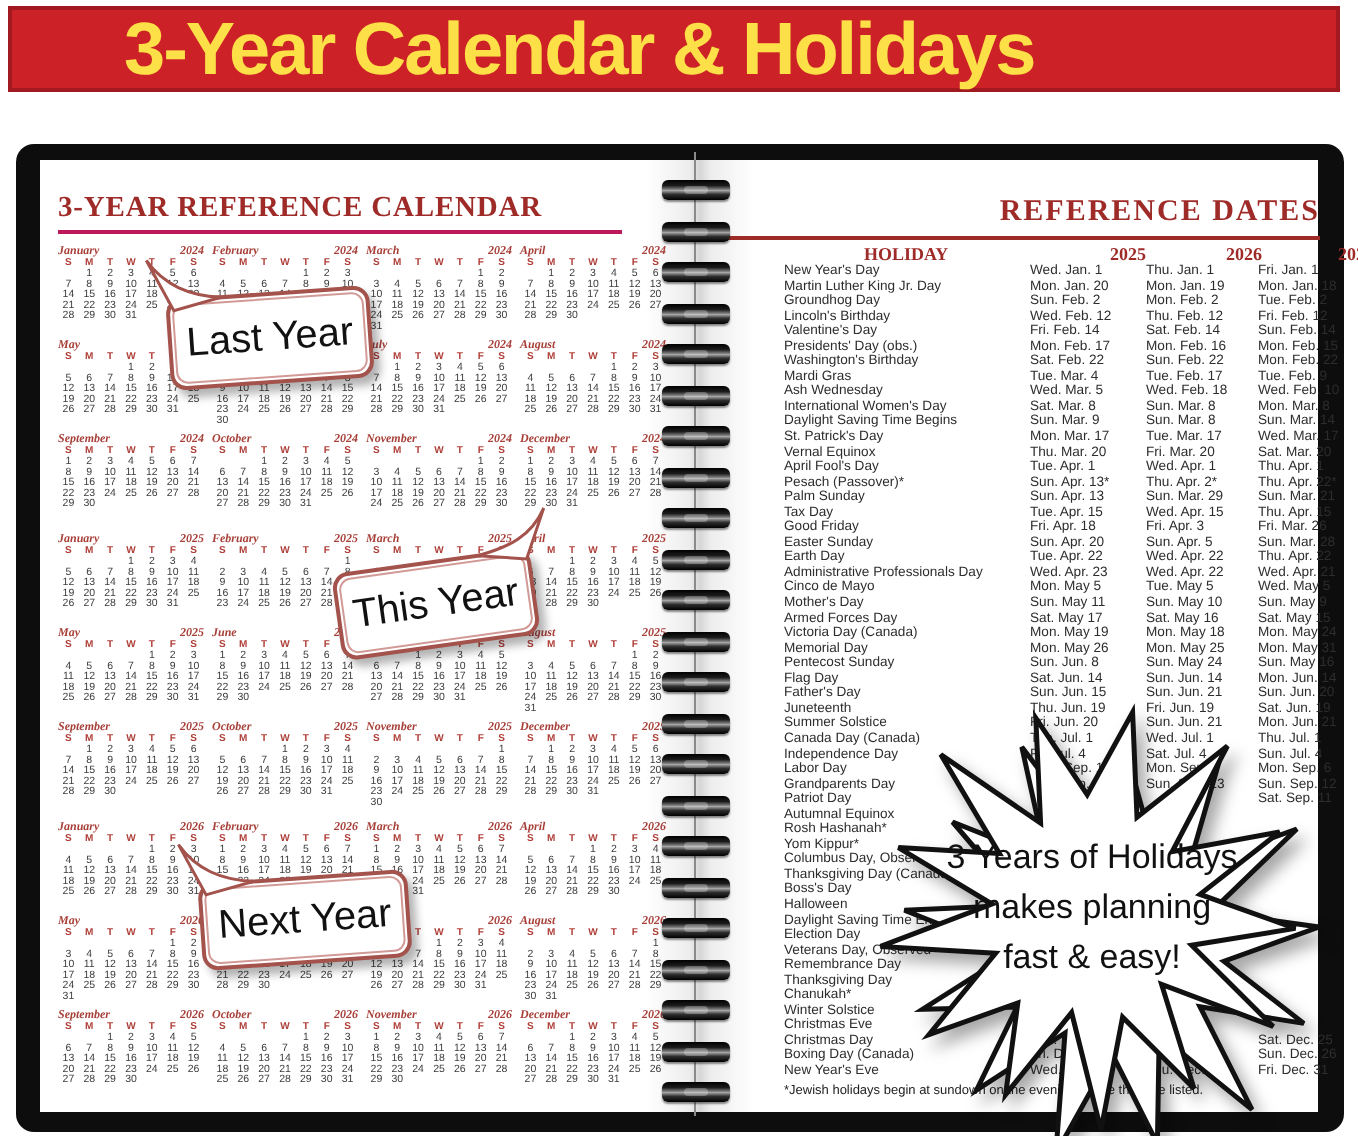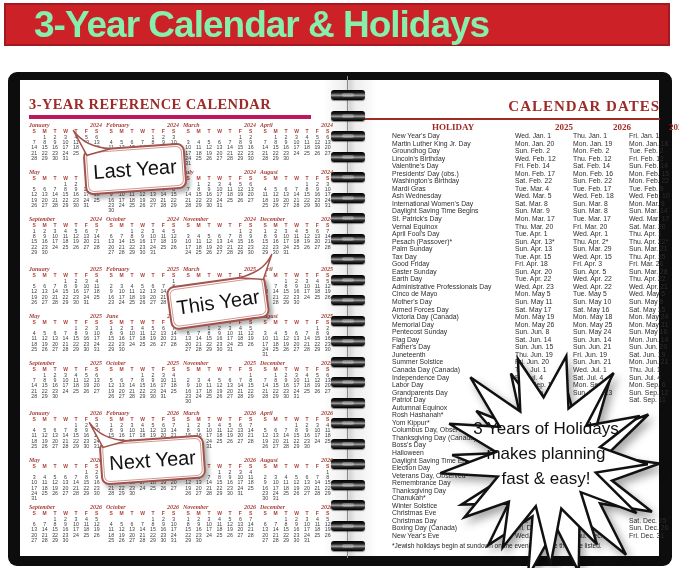--- a/index.html
+++ b/index.html
@@ -2,42 +2,42 @@
 <html><head>
 <meta charset="utf-8">
 <style>
   html,body{margin:0;padding:0;background:#fff;}
   .canvas{position:relative;width:679px;height:568px;background:#fff;overflow:hidden;
           font-family:"Liberation Sans",sans-serif;}
 
   
   .banner{position:absolute;left:4px;top:3px;width:666px;height:43px;background:#cd2128;
           border:2px solid #a21a20;box-sizing:border-box;display:flex;align-items:center;}
-  .banner-text{color:#86efac;font-weight:bold;font-size:37px;letter-spacing:-1px;padding-left:28px;
-               font-family:"Liberation Sans",sans-serif;white-space:nowrap;}
+  .banner-text{color:#fde047;font-weight:bold;font-size:37px;letter-spacing:-1px;padding-left:8px;
+               font-family:"Liberation Sans",sans-serif;white-space:nowrap;margin-left:48px;}
 
   
   .book{position:absolute;left:8px;top:72px;width:664px;height:494px;background:#0d0d0d;border-radius:9px;}
   .pages{position:absolute;left:12px;top:8px;right:13px;bottom:10px;background:#fff;}
   .gutter-shade{position:absolute;left:303px;top:0;width:54px;height:100%;
     background:linear-gradient(90deg,rgba(0,0,0,0) 0%,rgba(0,0,0,.07) 40%,rgba(0,0,0,.16) 50%,rgba(0,0,0,.07) 60%,rgba(0,0,0,0) 100%);}
   .spine-line{position:absolute;left:327px;top:-4px;width:1px;height:482px;background:#8a8a8a;}
 
   
   .spine{position:absolute;left:311px;top:10px;width:34px;height:466px;z-index:20;}
   .loop{position:absolute;left:0;width:34px;height:10px;border-radius:3px;
     background:linear-gradient(180deg,#000 0%,#1c1c1c 28%,#7d7d7d 47%,#a8a8a8 52%,#2e2e2e 72%,#000 100%);
     box-shadow:0 1px 1px rgba(0,0,0,.45);}
   .loop::after{content:'';position:absolute;left:11px;right:11px;top:3px;bottom:3px;
     background:rgba(255,255,255,.28);border-radius:2px;}
 
   
   .ltitle{position:absolute;left:9px;top:16px;width:282px;color:#9e2b28;
     font-family:"Liberation Serif",serif;font-size:14.5px;font-weight:bold;letter-spacing:.4px;
-    border-bottom:4px solid #be185d;padding-bottom:2px;white-space:nowrap;}
+    border-bottom:2px solid #be185d;padding-bottom:2px;white-space:nowrap;}
   .year-blocks{position:absolute;left:9px;top:42px;width:304px;}
   .year-block{display:grid;grid-template-columns:repeat(4,73px);column-gap:4px;row-gap:2px;margin-bottom:5px;}
   .m-slot{width:73px;height:45px;overflow:visible;}
   .month{width:146px;transform:scale(.5);transform-origin:0 0;}
   .m-head{display:flex;justify-content:space-between;color:#a8403a;
     font-family:"Liberation Serif",serif;font-size:12px;font-weight:bold;font-style:italic;line-height:13px;}
   .m-days{display:grid;grid-template-columns:repeat(7,1fr);color:#b0403a;font-size:10px;
     font-weight:bold;line-height:11px;text-align:center;font-family:"Liberation Sans",sans-serif;}
   .m-grid{display:grid;grid-template-columns:repeat(7,1fr);font-size:10.5px;line-height:10.5px;
     text-align:center;color:#3c3c3c;font-family:"Liberation Sans",sans-serif;}
@@ -1969,21 +1969,21 @@
                   <span>28</span>
                   <span>29</span>
                   <span>30</span>
                   <span>31</span>
                 </div>
               </div>
             </div>
           </div>
         </div>
 
-      <div class="rtitle">CALENDAR DATES</div>
+      <div class="rtitle">REFERENCE DATES</div>
       <div class="r-underline"></div>
       <div class="table">
         <div class="t-head">
           <span>HOLIDAY</span>
           <span>2025</span>
           <span>2026</span>
           <span>2025</span>
         </div>
         <div>
             <div class="t-row">

